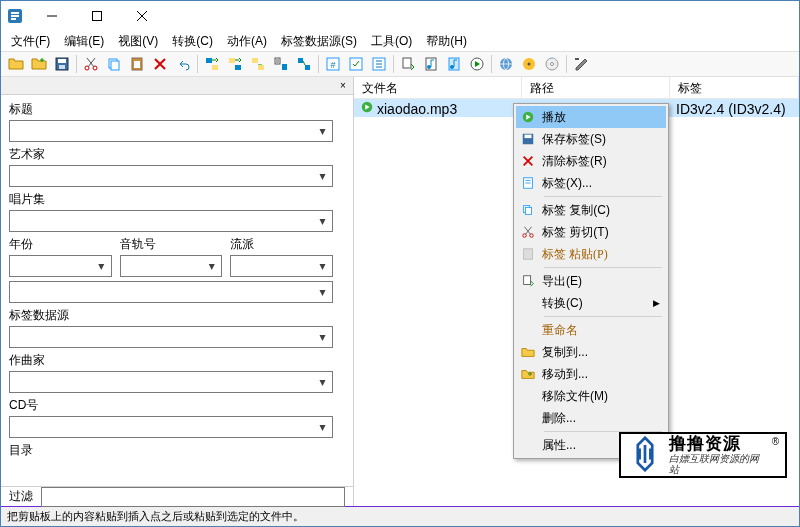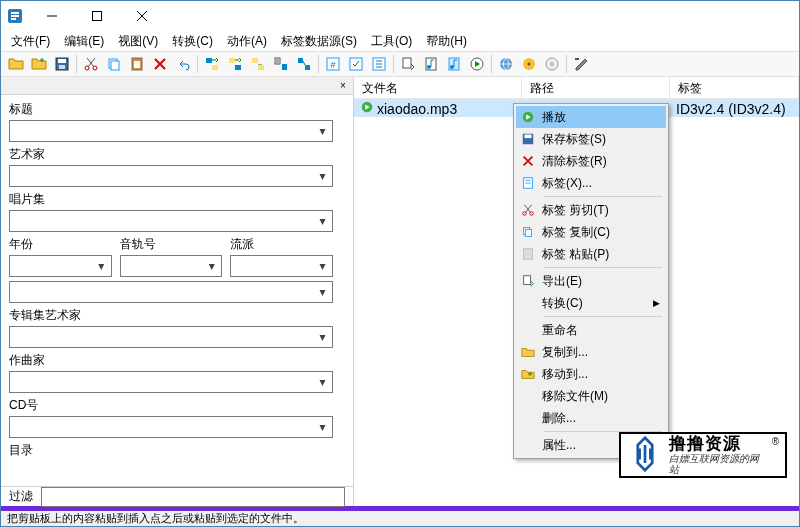--- a/index.html
+++ b/index.html
@@ -36,25 +36,25 @@
   .list-body { flex: 1; position: relative; background: #fff; }
   .row-item { height: 18px; display: flex; align-items: flex-end; font-size: 14px; }
   .row-item.sel { background: #cce8ff; }
   .row-item .c { padding-left: 6px; overflow: hidden; white-space: nowrap; }
   .row-item .c.name { width: 168px; display: flex; align-items: center; gap: 3px; }
   .row-item .c.path { width: 148px; }
   .row-item .c.tag { flex: 1; }
   .ctx-menu { position: absolute; top: 4px; left: 159px; width: 156px; background: #f0f0f0; border: 1px solid #a0a0a0; box-shadow: 2px 2px 4px rgba(0,0,0,0.3); padding: 2px; z-index: 10; }
   .ctx-menu .mi { height: 22px; display: flex; align-items: center; padding-left: 26px; padding-right: 4px; font-size: 12px; position: relative; }
   .ctx-menu .mi.sel { background: #90c8f6; }
-  .ctx-menu .mi.dis { color: #000000; }
+  .ctx-menu .mi.dis { color: #a16207; font-family: Liberation Serif, serif; }
   .ctx-menu .msep { height: 1px; background: #d0d0d0; margin: 2px 4px 2px 28px; }
   .ctx-menu .mi .mic { position: absolute; left: 4px; width: 16px; height: 16px; display: flex; align-items: center; justify-content: center; }
   .ctx-menu .mi .arrow { position: absolute; right: 6px; font-size: 9px; }
-  .statusbar { height: 20px; border-top: 5px solid #6d28d9; background: #f0f0f0; font-size: 11px; padding: 2px 6px; display: flex; align-items: center; }
+  .statusbar { height: 20px; border-top: 1px solid #6d28d9; background: #f0f0f0; font-size: 11px; padding: 2px 6px; display: flex; align-items: center; }
   .watermark { position: absolute; right: 12px; bottom: 28px; width: 168px; height: 46px; background: #fff; border: 2px solid #000; display: flex; align-items: center; padding: 2px 6px; gap: 6px; z-index: 20; }
   .watermark .wm-logo svg { width: 36px; height: 36px; }
   .watermark .wm-text { display: flex; flex-direction: column; line-height: 1.1; }
   .watermark .wm-big { font-size: 17px; font-weight: bold; letter-spacing: 1px; }
   .watermark .wm-small { font-size: 10px; color: #333; font-style: italic; }
   .watermark .reg { font-size: 10px; align-self: flex-start; }
   .scrollbar-v { position: absolute; right: 0; top: 0; bottom: 0; width: 16px; background: #f0f0f0; display: flex; flex-direction: column; align-items: center; justify-content: space-between; }
   .scrollbar-v .sbtn { width: 16px; height: 16px; display: flex; align-items: center; justify-content: center; font-size: 8px; color: #606060; }
   .leftpane .form-scroll { padding-right: 20px; }
   .leftpane .scrollbar-v { top: 18px; bottom: 28px; }
@@ -308,21 +308,21 @@
                 <span class="dd">▾</span>
               </div>
             </div>
         </div>
         <div class="fld">
             <div class="combo">
               <span class="dd">▾</span>
             </div>
           </div>
         <div class="fld">
-            <label>专辑集艺术家</label>
+            <label>标签数据源</label>
             <div class="combo">
               <span class="dd">▾</span>
             </div>
           </div>
         <div class="fld">
             <label>作曲家</label>
             <div class="combo">
               <span class="dd">▾</span>
             </div>
           </div>
@@ -399,35 +399,35 @@
                   <rect x="3" y="2" width="10" height="12" fill="#fff" stroke="#29f"></rect>
                   <path d="M5 5h6M5 8h6" stroke="#29f"></path>
                 </svg>
               </span>
               <span>标签(X)...</span>
             </div>
           <div class="msep"></div>
           <div class="mi">
               <span class="mic">
                 <svg width="14" height="14" viewBox="0 0 16 16">
+                  <rect x="3" y="3" width="7" height="8" fill="#fff" stroke="#29f"></rect>
+                  <rect x="5" y="5" width="7" height="8" fill="#fff" stroke="#29f"></rect>
+                </svg>
+              </span>
+              <span>标签 复制(C)</span>
+            </div>
+          <div class="mi">
+              <span class="mic">
+                <svg width="14" height="14" viewBox="0 0 16 16">
                   <circle cx="4" cy="12" r="2" fill="none" stroke="#c00"></circle>
                   <circle cx="12" cy="12" r="2" fill="none" stroke="#c00"></circle>
                   <path d="M5 11L12 2M11 11L4 2" stroke="#555"></path>
                 </svg>
               </span>
               <span>标签 剪切(T)</span>
-            </div>
-          <div class="mi">
-              <span class="mic">
-                <svg width="14" height="14" viewBox="0 0 16 16">
-                  <rect x="3" y="3" width="7" height="8" fill="#fff" stroke="#29f"></rect>
-                  <rect x="5" y="5" width="7" height="8" fill="#fff" stroke="#29f"></rect>
-                </svg>
-              </span>
-              <span>标签 复制(C)</span>
             </div>
           <div class="mi dis">
               <span class="mic">
                 <svg width="14" height="14" viewBox="0 0 16 16">
                   <rect x="3" y="2" width="10" height="12" fill="#ddd" stroke="#bbb"></rect>
                 </svg>
               </span>
               <span>标签 粘贴(P)</span>
             </div>
           <div class="msep"></div>

